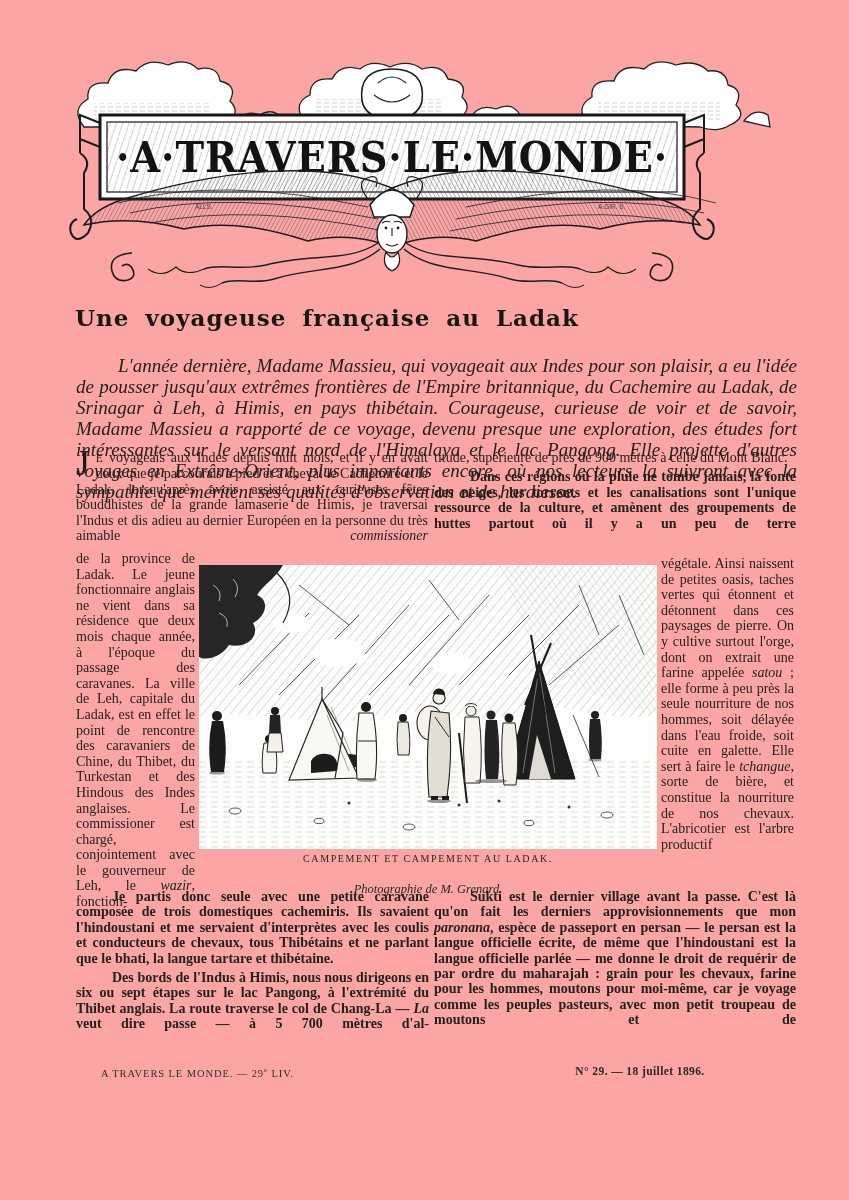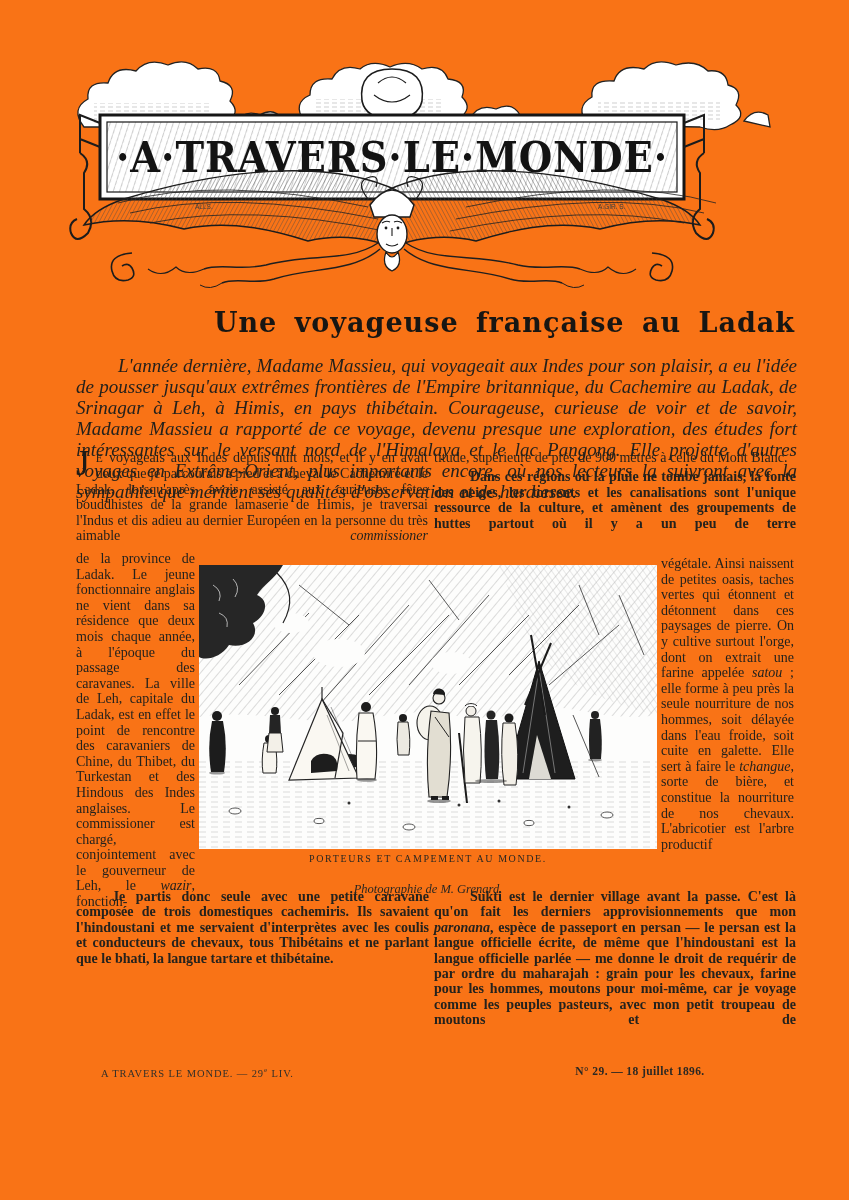--- a/index.html
+++ b/index.html
@@ -1,27 +1,27 @@
 <!DOCTYPE html>
 <html><head>
 <meta charset="utf-8">
 <style>
   html,body{margin:0;padding:0;background:#e8e8e8;}
   .page{
     position:relative;width:849px;height:1200px;margin:0 auto;
-    background:#f97316;color:#211f1b;overflow:hidden;
+    background:#fca5a5;color:#211f1b;overflow:hidden;
     font-family:"Liberation Serif",serif;
   }
   
   .masthead{position:absolute;left:68px;top:56px;width:714px;height:236px;}
   .mh-svg{width:714px;height:236px;display:block;}
   
   .article-title{
-    position:absolute;left:75px;top:289px;width:720px;text-align:right;
-    font-family:"DejaVu Serif",serif;font-size:27px;font-weight:600;
+    position:absolute;left:75px;top:289px;width:720px;text-align:left;
+    font-family:"DejaVu Serif",serif;font-size:23px;font-weight:600;
     letter-spacing:1px;word-spacing:7px;color:#181613;
   }
   
   .intro{
     position:absolute;left:76px;top:336px;width:721px;
     font-style:italic;font-size:19px;line-height:21px;
     text-align:justify;text-indent:42px;color:#24211c;
   }
   
   .body-block{position:absolute;font-size:14px;line-height:15.4px;text-align:justify;color:#24221d;}
@@ -160,20 +160,21 @@
   <div class="body-block col-lt">
     <p class="jlast"><span class="dropcap">J</span><span><span class="lead-sc">E</span> voyageais aux Indes depuis huit mois, et il y en avait deux que je parcourais à pied et à cheval le Cachemire et le Ladak, lorsqu'après avoir assisté aux curieuses fêtes bouddhistes de la grande lamaserie de Himis, je traversai l'Indus et dis adieu au dernier Européen en la personne du très aimable <i>commissioner</i></span></p>
   </div>
 
   <div class="body-block col-ln">
     <p class="jlast">de la province de Ladak. Le jeune fonctionnaire anglais ne vient dans sa résidence que deux mois chaque année, à l'époque du passage des caravanes. La ville de Leh, capitale du Ladak, est en effet le point de rencontre des caravaniers de Chine, du Thibet, du Turkestan et des Hindous des Indes anglaises. Le commissioner est chargé, conjointement avec le gouverneur de Leh, le <i>wazir</i>, fonction-</p>
   </div>
 
   <div class="body-block col-lb">
     <p class="indent">Je partis donc seule avec une petite caravane composée de trois domestiques cachemiris. Ils savaient l'hindoustani et me servaient d'interprètes avec les coulis et conducteurs de chevaux, tous Thibétains et ne parlant que le bhati, la langue tartare et thibétaine.</p>
+    <p class="indent jlast">Des bords de l'Indus à Himis, nous nous dirigeons en six ou sept étapes sur le lac Pangong, à l'extrémité du Thibet anglais. La route traverse le col de Chang-La — <i>La</i> veut dire passe — à 5 700 mètres d'al-</p>
   </div>
 
   <div class="body-block col-rt">
     <p>titude, supérieure de près de 900 mètres à celle du Mont Blanc.</p>
     <p class="indent jlast">Dans ces régions où la pluie ne tombe jamais, la fonte des neiges, les torrents et les canalisations sont l'unique ressource de la culture, et amènent des groupements de huttes partout où il y a un peu de terre</p>
   </div>
 
   <div class="body-block col-rn">
     <p class="jlast">végétale. Ainsi naissent de petites oasis, taches vertes qui étonnent et détonnent dans ces paysages de pierre. On y cultive surtout l'orge, dont on extrait une farine appelée <i>satou</i> ; elle forme à peu près la seule nourriture de nos hommes, soit délayée dans l'eau froide, soit cuite en galette. Elle sert à faire le <i>tchangue</i>, sorte de bière, et constitue la nourriture de nos chevaux. L'abricotier est l'arbre productif</p>
   </div>
@@ -298,21 +299,21 @@
         <g fill="#333" opacity="0.5">
           <ellipse cx="18" cy="208" rx="8" ry="1.6"></ellipse>
             <ellipse cx="168" cy="215" rx="10" ry="1.8"></ellipse>
           <ellipse cx="240" cy="236" rx="12" ry="2"></ellipse>
             <ellipse cx="292" cy="216" rx="16" ry="2"></ellipse>
           <ellipse cx="396" cy="195" rx="7" ry="1.5"></ellipse>
         </g>
       </g>
     </svg>
     <figcaption>
-      <div class="fig-cap">PORTEURS ET CAMPEMENT AU MONDE.</div>
+      <div class="fig-cap">CAMPEMENT ET CAMPEMENT AU LADAK.</div>
       <div class="fig-credit">Photographie de M. Grenard.</div>
     </figcaption>
   </figure>
 
   <div class="footer-left">A TRAVERS LE MONDE. — 29<sup>e</sup> LIV.</div>
   <div class="footer-right">N° 29. — 18 juillet 1896.</div>
 
 </div>
 
 </body></html>

